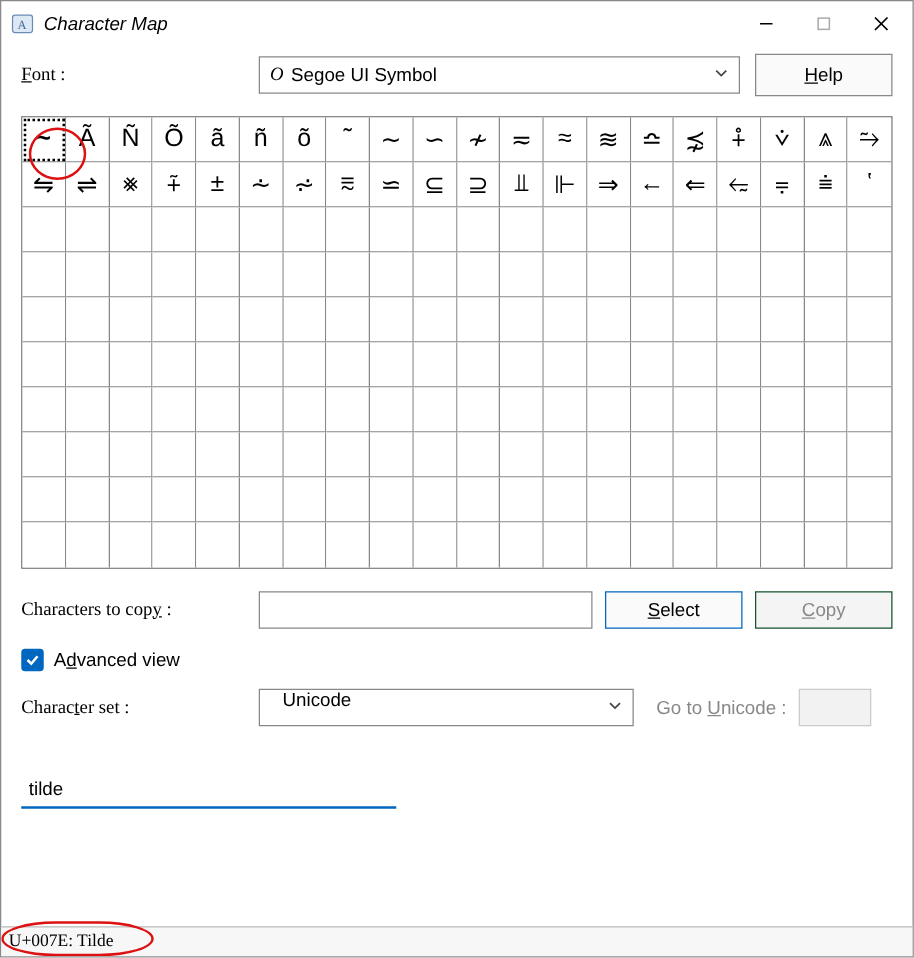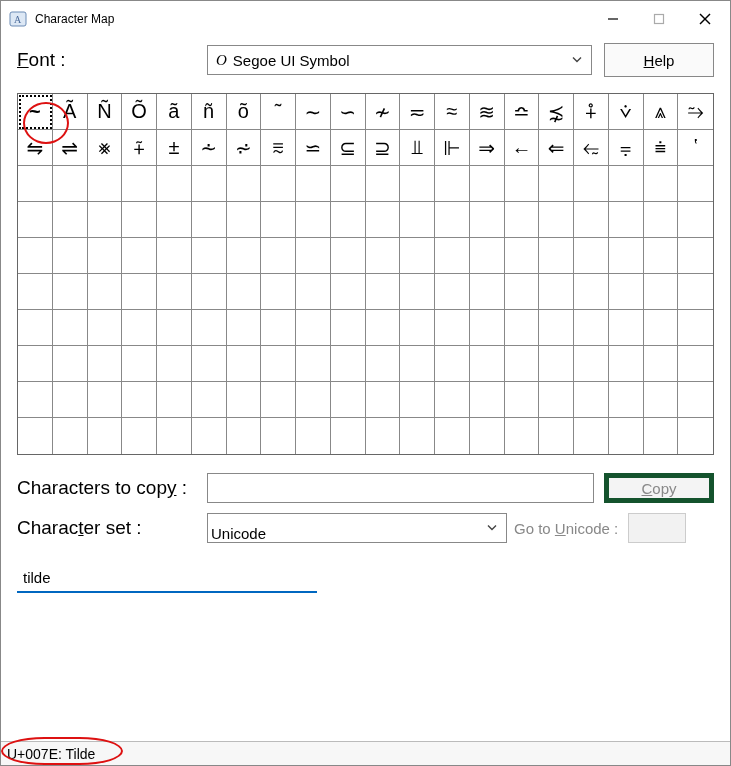--- a/index.html
+++ b/index.html
@@ -20,21 +20,21 @@
   .titlebar {
     display: flex;
     align-items: center;
     height: 36px;
     padding: 0 2px 0 8px;
   }
   .app-icon {
     width: 18px; height: 18px; margin-right: 8px;
     display: inline-flex; align-items: center; justify-content: center;
   }
-  .title-text { flex: 0 0 auto; font-size: 12px; }
+  .title-text { flex: 0 0 auto; font-size: 15px; font-style: italic; }
   .title-spacer { flex: 1; }
   .win-btn {
     width: 46px; height: 32px;
     display: flex; align-items: center; justify-content: center;
     font-size: 14px;
   }
   .win-btn svg { display:block; }
   
   .content {
     padding: 6px 16px 0 16px;
@@ -42,21 +42,22 @@
     flex-direction: column;
     flex: 1;
   }
   .row {
     display: flex;
     align-items: center;
     margin-bottom: 10px;
   }
   .label-col {
     width: 190px;
-    font-size: 19px;
+    font-size: 15px;
+    font-family: Liberation Serif, serif;
   }
   .underline-letter { text-decoration: underline; }
   .font-select {
     flex: 1;
     height: 30px;
     border: 1px solid #888;
     background: #fff;
     display: flex;
     align-items: center;
     padding: 0 8px;
@@ -130,21 +131,21 @@
     flex: 1;
     height: 30px;
     border: 1px solid #888;
     background: #fff;
     padding: 0 6px;
     font-size: 15px;
   }
   .btn {
     width: 110px; height: 30px;
     margin-left: 10px;
-    border: 5px solid #14532d;
+    border: 1px solid #14532d;
     background: #fafafa;
     display:flex; align-items:center; justify-content:center;
     font-size: 15px;
   }
   .btn.primary { border: 1.5px solid #0067c0; }
   .btn.disabled { color: #888; background:#f4f4f4; }
   .checkbox-row {
     display: flex; align-items: center;
     margin: 6px 0 14px 0;
     font-size: 15px;
@@ -155,54 +156,55 @@
     background: #0067c0;
     margin-right: 8px;
     display:flex; align-items:center; justify-content:center;
   }
   .checkbox svg { display:block; }
   .select-box {
     width: 300px;
     height: 30px;
     border: 1px solid #888;
     background: #fff;
-    display:flex; align-items:flex-end;
-    padding: 0 3px;
+    display:flex; align-items:flex-start;
+    padding: 0 18px;
     font-size: 15px;
     position: relative;
   }
   .after-select {
     display: flex; align-items: center;
-    margin-left: 7px;
+    margin-left: 18px;
     color: #888;
     font-size: 15px;
   }
   .unicode-box {
     width: 58px; height: 30px;
     border: 1px solid #ccc;
     background: #f2f2f2;
     margin-left: 10px;
   }
   .search-input {
     width: 300px;
     height: 30px;
     border: none;
     border-bottom: 2px solid #0067c0;
     background: #fff;
     padding: 0 6px;
     font-size: 15px;
     outline: none;
+    margin-top: 16px;
   }
   .status-bar {
     height: 24px;
     border-top: 1px solid #bbb;
     background: #f7f7f7;
     padding: 2px 6px;
     font-size: 14px;
-    display:flex; align-items:center;
+    display:flex; align-items:center;font-family:Liberation Serif, serif;
   }
 </style>
 </head>
 <body>
 
 <div class="titlebar">
   <span class="app-icon">
     <svg width="18" height="18" viewBox="0 0 18 18">
       <rect x="1" y="2" width="16" height="14" rx="2" fill="#dde8f5" stroke="#6b8bb5"></rect>
       <text x="5" y="13" font-size="10" font-family="serif" fill="#4a6a9a">A</text>
@@ -453,25 +455,36 @@
       </div>
   </div>
 
   <div style="height:18px"></div>
 
   <div class="row">
     <div class="label-col">
       Characters to cop<span class="underline-letter">y</span> :
     </div>
     <input class="copy-input" type="text" value="" style="">
+    <div class="btn primary">
+      <span><span class="underline-letter">S</span>elect</span>
+    </div>
     <div class="btn disabled">
       <span><span class="underline-letter">C</span>opy</span>
     </div>
   </div>
 
+  <div class="checkbox-row">
+    <div class="checkbox">
+      <svg width="12" height="12">
+          <polyline points="2,6 5,9 10,3" fill="none" stroke="#fff" stroke-width="2"></polyline>
+        </svg>
+    </div>
+    <span>A<span class="underline-letter">d</span>vanced view</span>
+  </div>
 
   <div class="row">
     <div class="label-col">
       Charac<span class="underline-letter">t</span>er set :
     </div>
     <div class="select-box">
       <span>Unicode</span>
       <span class="chevron">
         <svg width="12" height="12">
             <polyline points="2,4 6,8 10,4" fill="none" stroke="#444" stroke-width="1.4"></polyline>

